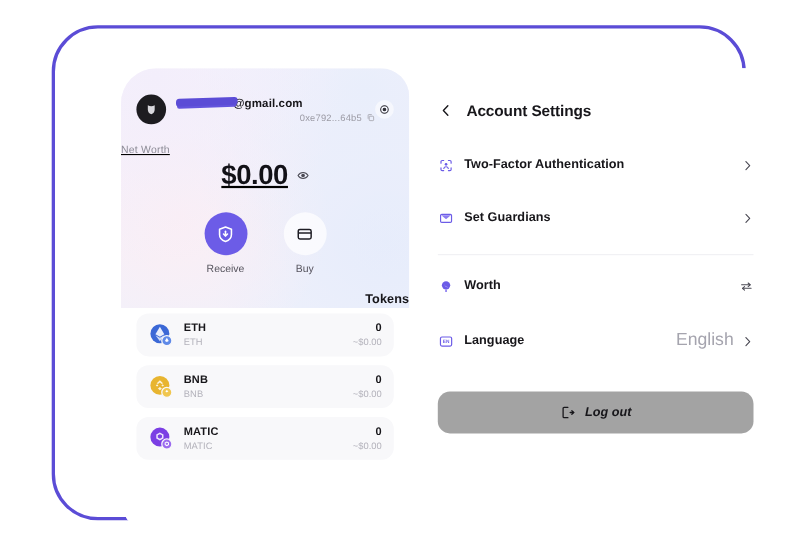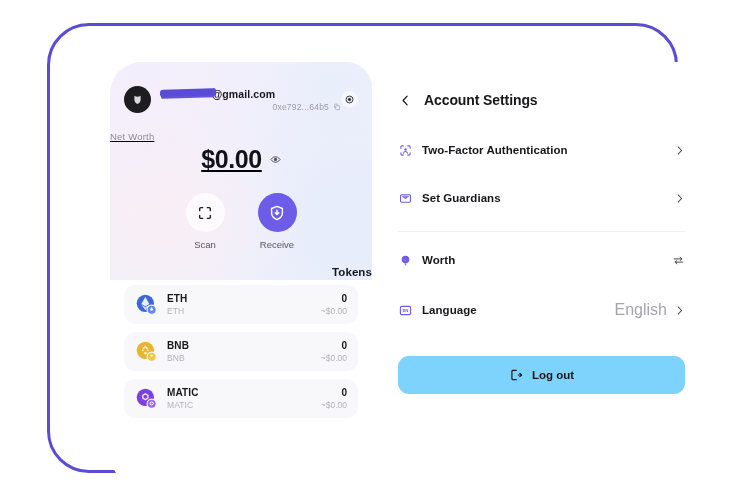--- a/index.html
+++ b/index.html
@@ -140,24 +140,25 @@
   }
   .st-icon{ width:14px; height:14px; flex:0 0 14px; display:flex; align-items:center; justify-content:center; }
   .st-label{ font-size:11.5px; font-weight:600; color:#17161a; margin-left:10px; flex:1; letter-spacing:.05px; }
   .st-value{ font-size:16px; color:#a5a4ae; margin-right:7px; }
   .st-chev{ display:flex; }
   .divider{ height:1px; background:#f0f0f3; margin:13px 0 4px 0; }
 
   .logout-btn{
     margin-top:24px;
     height:38px;
-    background:#7dd3fc;
+    background:#a3a3a3;
     border-radius:11px;
     display:flex; align-items:center; justify-content:center;
     gap:9px;
+    font-style:italic;
   }
   .logout-label{ font-size:11.5px; font-weight:600; color:#17161a; }
 </style>
 </head>
 <body>
 
 <div class="stage">
   <div class="device-frame">
     <div class="screen">
 
@@ -202,39 +203,37 @@
                 <svg width="11" height="11" viewBox="0 0 24 24" fill="none" stroke="#4a4953" stroke-width="2">
                   <path d="M2 12s3.8-6 10-6 10 6 10 6-3.8 6-10 6-10-6-10-6Z"></path>
                   <circle cx="12" cy="12" r="2.6" fill="#4a4953"></circle>
                 </svg>
               </span>
             </div>
           </div>
 
           <div class="actions">
             <div class="action">
-              <div class="act-circle">
-                <svg width="16" height="16" viewBox="0 0 24 24" fill="none" stroke="#1e1d24" stroke-width="2.1" stroke-linecap="round">
-                  <path d="M4 8.5V5.8A1.8 1.8 0 0 1 5.8 4H8.5"></path>
-                  <path d="M15.5 4h2.7A1.8 1.8 0 0 1 20 5.8v2.7"></path>
-                  <path d="M20 15.5v2.7a1.8 1.8 0 0 1-1.8 1.8h-2.7"></path>
-                  <path d="M8.5 20H5.8A1.8 1.8 0 0 1 4 18.2v-2.7"></path>
-                </svg>
-              </div>
-              <div class="act-label">Scan</div>
-            </div>
-            <div class="action">
               <div class="act-circle primary">
                 <svg width="18" height="18" viewBox="0 0 24 24" fill="none" stroke="#ffffff" stroke-width="1.9" stroke-linecap="round" stroke-linejoin="round">
                   <path d="M12 3.2 19.2 6v6.1c0 4.3-3 7.2-7.2 8.7-4.2-1.5-7.2-4.4-7.2-8.7V6Z"></path>
                   <path d="M12 8.4v5.4"></path>
                   <path d="M9.6 11.6 12 14l2.4-2.4"></path>
                 </svg>
               </div>
               <div class="act-label">Receive</div>
+            </div>
+            <div class="action">
+              <div class="act-circle">
+                <svg width="16" height="16" viewBox="0 0 24 24" fill="none" stroke="#1e1d24" stroke-width="2">
+                  <rect x="3.2" y="5.6" width="17.6" height="12.8" rx="2.4"></rect>
+                  <path d="M3.2 10.2h17.6"></path>
+                </svg>
+              </div>
+              <div class="act-label">Buy</div>
             </div>
           </div>
 
           <div class="tokens-title">Tokens</div>
 
           <div class="token-list">
 
             <div class="token-row">
               <svg class="tk-icon" viewBox="0 0 40 40">
                 <circle cx="18" cy="18" r="15" fill="#3b68d6"></circle>

